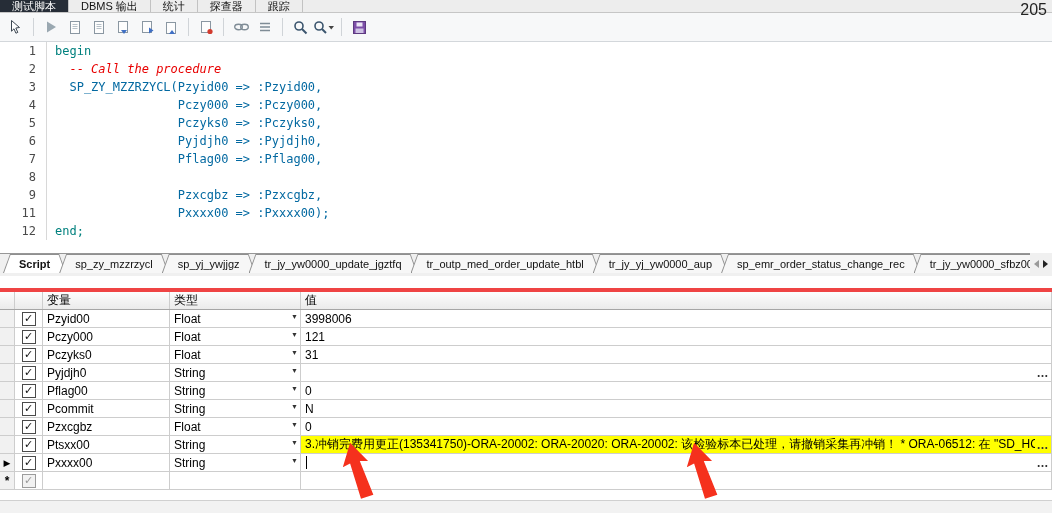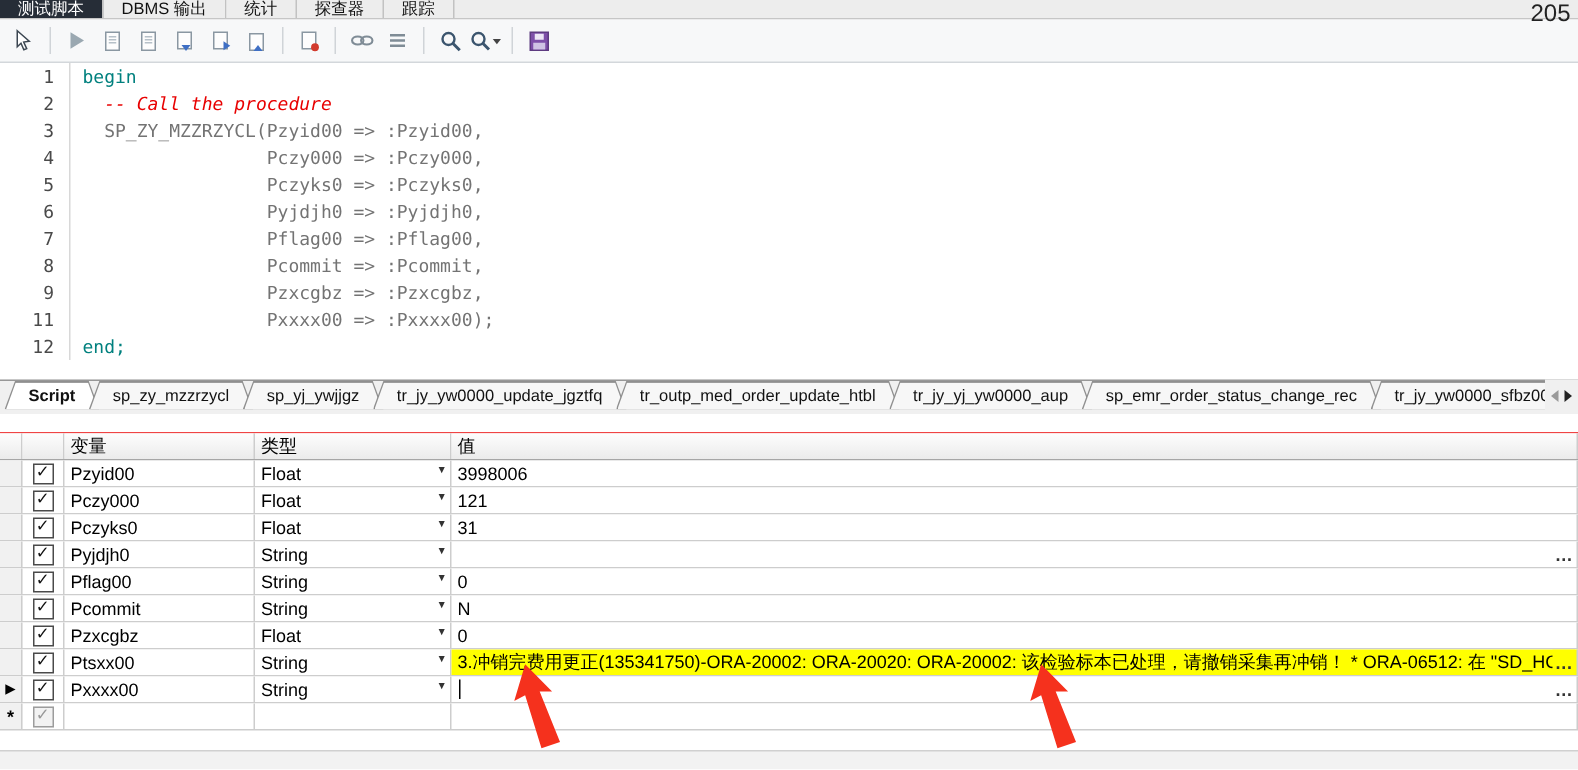--- a/index.html
+++ b/index.html
@@ -24,21 +24,21 @@
 
   
   .editor{position:absolute;top:42px;left:0;right:0;height:211px;background:#fff;overflow:hidden;
           font-family:"DejaVu Sans Mono","Liberation Mono",monospace;font-size:12px;}
   .code-line{display:flex;height:18px;line-height:18px;}
   .lnum{width:36px;flex:none;text-align:right;padding-right:10px;color:#4a4a4a;
         border-right:1px solid #d8d8d8;}
   .code-text{white-space:pre;padding-left:8px;}
   .seg.kw{color:#00807e;}
   .seg.comment{color:#e80000;font-style:italic;}
-  .seg.code{color:#737373;}
+  .seg.code{color:#0369a1;}
 
   
   .script-tabs{position:absolute;top:253px;left:0;right:0;height:22px;background:#f0f0f0;
                border-top:1px solid #979797;display:flex;align-items:flex-start;
                padding-left:3px;overflow:hidden;}
   .stab{position:relative;height:19px;margin-right:-7px;padding:0 16px;display:flex;
         align-items:center;font-size:11px;color:#111;white-space:nowrap;
         clip-path:polygon(7px 0,calc(100% - 7px) 0,100% 100%,0 100%);background:#8f8f8f;justify-content:center;}
   .stab::before{content:"";position:absolute;inset:1px 1px 0 1px;
         clip-path:polygon(6.5px 0,calc(100% - 6.5px) 0,100% 100%,0 100%);background:#f7f7f7;}
@@ -46,21 +46,21 @@
   .stab span{position:relative;z-index:1;}
   .stab.active span{font-weight:bold;}
   .tab-scrollers{position:absolute;right:0;top:253px;height:22px;display:flex;gap:4px;
                  align-items:center;background:#f0f0f0;padding:0 4px;z-index:5;}
   .tri-l{width:0;height:0;border-right:5px solid #9a9a9a;border-top:4px solid transparent;
          border-bottom:4px solid transparent;}
   .tri-r{width:0;height:0;border-left:5px solid #222;border-top:4px solid transparent;
          border-bottom:4px solid transparent;}
 
   
-  .grid{position:absolute;top:288px;left:0;width:1052px;border-top:1px solid #ef4444;}
+  .grid{position:absolute;top:288px;left:0;width:1052px;border-top:4px solid #ef4444;}
   .grow{display:flex;height:17px;border-bottom:1px solid #cdcdcd;background:#fff;}
   .grow.header{height:17px;background:linear-gradient(#fdfdfd,#ebebeb);border-bottom:1px solid #a6a6a6;}
   .gc{border-right:1px solid #cdcdcd;display:flex;align-items:center;overflow:hidden;
       white-space:nowrap;box-sizing:border-box;}
   .gc.gutter{width:15px;flex:none;justify-content:center;background:#f1f1f1;color:#000;}
   .grow.header .gc{background:linear-gradient(#fdfdfd,#ebebeb);}
   .gc.check{width:28px;flex:none;justify-content:center;}
   .gc.name{width:127px;flex:none;padding-left:4px;}
   .gc.type{width:131px;flex:none;padding-left:4px;position:relative;}
   .gc.value{flex:1;padding-left:4px;position:relative;}
@@ -210,21 +210,20 @@
       <div class="code-line">
         <span class="lnum">6</span>
         <span class="code-text"><span class="seg code">                 Pyjdjh0 =&gt; :Pyjdjh0,</span></span>
       </div>
       <div class="code-line">
         <span class="lnum">7</span>
         <span class="code-text"><span class="seg code">                 Pflag00 =&gt; :Pflag00,</span></span>
       </div>
       <div class="code-line">
         <span class="lnum">8</span>
-        <span class="code-text"><span class="seg code">                 Pcommit =&gt; :Pcommit,</span></span>
       </div>
       <div class="code-line">
         <span class="lnum">9</span>
         <span class="code-text"><span class="seg code">                 Pzxcgbz =&gt; :Pzxcgbz,</span></span>
       </div>
       <div class="code-line">
         <span class="lnum">11</span>
         <span class="code-text"><span class="seg code">                 Pxxxx00 =&gt; :Pxxxx00);</span></span>
       </div>
       <div class="code-line">

